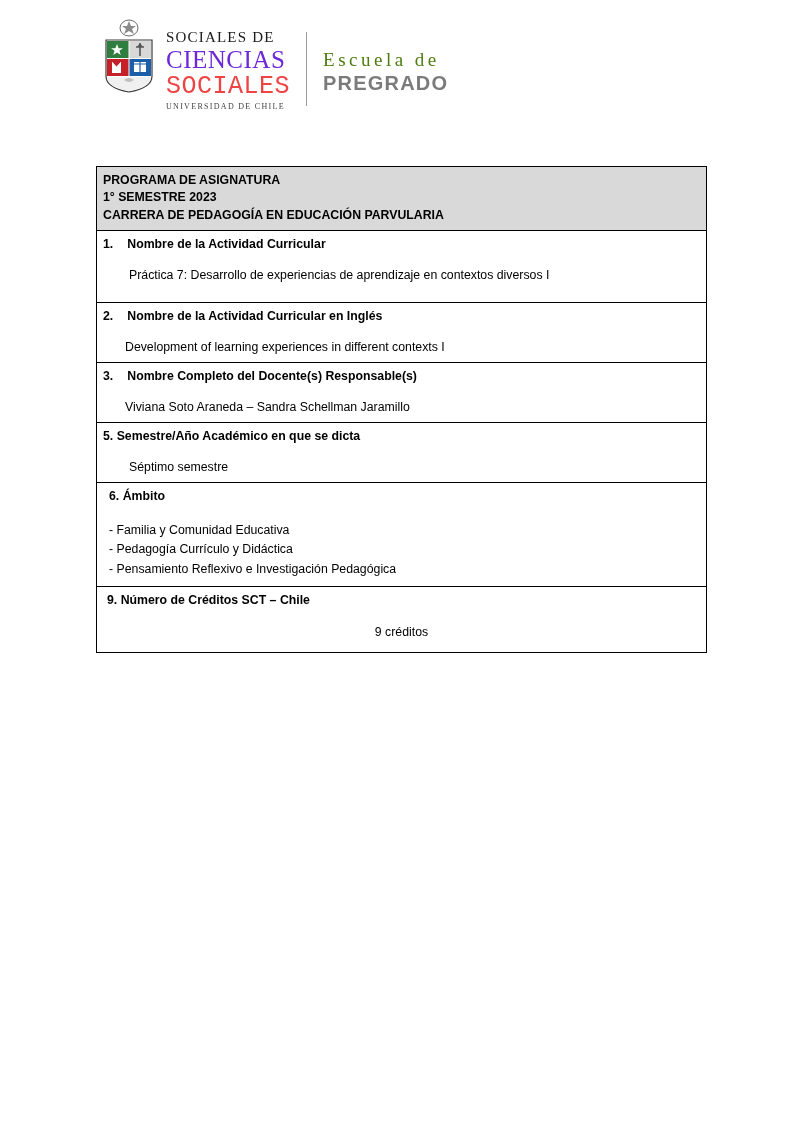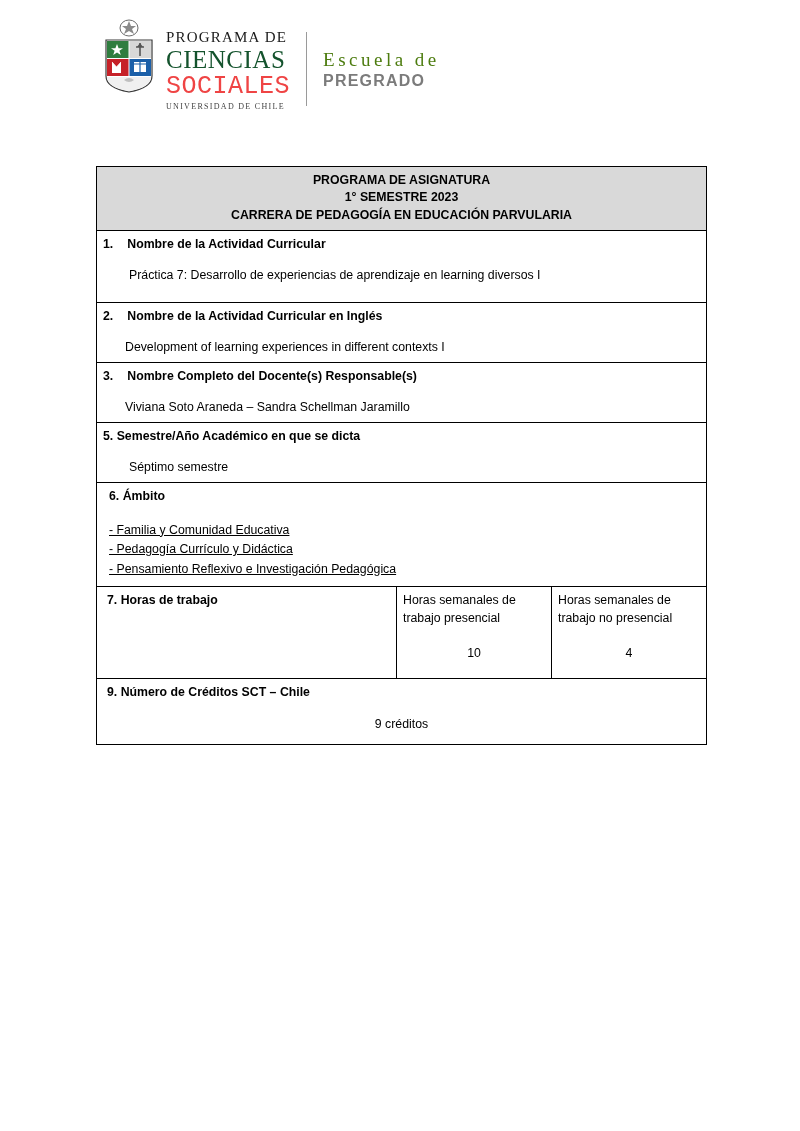--- a/index.html
+++ b/index.html
@@ -49,21 +49,21 @@
     font-family: "Liberation Serif", serif;
     font-size: 15px;
     letter-spacing: 1.2px;
     color: #1a1a1a;
     font-weight: 400;
   }
   .fac-line2 {
     font-family: "Liberation Serif", serif;
     font-size: 25px;
     letter-spacing: 0.5px;
-    color: #14532d;
+    color: #6d28d9;
     margin-top: 2px;
     font-weight: 400;
   }
   .fac-line3 {
     font-family: Liberation Mono, monospace;
     font-size: 25px;
     letter-spacing: 0.5px;
     color: #ef4444;
     margin-top: 2px;
     font-weight: 400;
@@ -87,21 +87,21 @@
     line-height: 1.05;
   }
   .escuela-line1 {
     font-family: Liberation Serif, serif;
     font-size: 19px;
     letter-spacing: 3.5px;
     color: #4d7c0f;
   }
   .escuela-line2 {
     font-family: "Liberation Sans", sans-serif;
-    font-size: 16px;
+    font-size: 20px;
     letter-spacing: 1.2px;
     color: #7b7b7b;
     font-weight: 700;
     margin-top: 3px;
   }
 
   
   .doc-table {
     position: absolute;
     left: 96px;
@@ -112,21 +112,21 @@
   }
   .doc-table td {
     border: 1px solid #000000;
     vertical-align: top;
     padding: 5px 6px 6px 6px;
     font-size: 12.3px;
     line-height: 1.42;
   }
   .title-cell {
     background: #d9d9d9;
-    text-align: center;
+    text-align: left;
     font-weight: bold;
     font-size: 12.3px;
     padding: 7px 4px 8px 4px;
     line-height: 1.45;
   }
   .lbl {
     font-weight: bold;
   }
   .idx {
     font-weight: bold;
@@ -143,21 +143,21 @@
   .body-text-nopad {
     font-weight: normal;
     margin-top: 13px;
     padding-left: 22px;
   }
   .ambito-list {
     font-weight: normal;
     margin-top: 16px;
     padding-left: 6px;
   }
-  .ambito-list div { margin-bottom: 2px; text-decoration: underline; }
+  .ambito-list div { margin-bottom: 2px; }
   .hours-head {
     font-weight: normal;
     line-height: 1.45;
   }
   .hours-val {
     font-weight: normal;
     text-align: center;
     margin-top: 17px;
   }
   .credits-val {
@@ -201,21 +201,21 @@
         <rect x="8" y="24" width="9" height="11" fill="#ffffff"></rect>
         <path d="M8 24 l4.5 5 l4.5 -5" fill="#c62128" stroke="#ffffff" stroke-width="0.8"></path>
         <rect x="30" y="24" width="12" height="10" fill="#ffffff"></rect>
         <path d="M36 24 v10 M30 26 h12" stroke="#1b5fa8" stroke-width="1.2"></path>
         <path d="M20 42 q5 -4 10 0 q-5 4 -10 0 z" fill="#bfbfbf"></path>
       </svg>
     </div>
   </div>
 
   <div class="fac-block">
-    <div class="fac-line1">PROGRAMA DE</div>
+    <div class="fac-line1">SOCIALES DE</div>
     <div class="fac-line2">CIENCIAS</div>
     <div class="fac-line3">SOCIALES</div>
     <div class="fac-line4">UNIVERSIDAD DE CHILE</div>
   </div>
 
   <div class="vdivider"></div>
 
   <div class="escuela-block">
     <div class="escuela-line1">Escuela de</div>
     <div class="escuela-line2">PREGRADO</div>
@@ -237,21 +237,21 @@
       <div>CARRERA DE PEDAGOGÍA EN EDUCACIÓN PARVULARIA</div>
     </td>
   </tr>
 
   <tr>
     <td colspan="3" style="height:60px;">
       <div class="row-label-num">
         <span class="idx">1.</span>
         <span class="lbl">Nombre de la Actividad Curricular</span>
       </div>
-      <div class="body-text">Práctica 7: Desarrollo de experiencias de aprendizaje en learning diversos I</div>
+      <div class="body-text">Práctica 7: Desarrollo de experiencias de aprendizaje en contextos diversos I</div>
     </td>
   </tr>
 
   <tr>
     <td colspan="3" style="height:38px;">
       <div class="row-label-num">
         <span class="idx">2.</span>
         <span class="lbl">Nombre de la Actividad Curricular en Inglés</span>
       </div>
       <div class="body-text-nopad">Development of learning experiences in different contexts I</div>
@@ -280,33 +280,20 @@
     <td colspan="3" style="height:92px;">
       <div class="lbl" style="padding-left:6px;">6. Ámbito</div>
       <div class="ambito-list">
         <div>- Familia y Comunidad Educativa</div>
         <div>- Pedagogía Currículo y Didáctica</div>
         <div>- Pensamiento Reflexivo e Investigación Pedagógica</div>
       </div>
     </td>
   </tr>
 
-  <tr>
-    <td style="height:80px;">
-      <div class="lbl" style="padding-left:4px;">7. Horas de trabajo</div>
-    </td>
-    <td>
-      <div class="hours-head">Horas semanales de trabajo presencial</div>
-      <div class="hours-val">10</div>
-    </td>
-    <td>
-      <div class="hours-head">Horas semanales de trabajo no presencial</div>
-      <div class="hours-val">4</div>
-    </td>
-  </tr>
 
 
   <tr>
     <td colspan="3" style="height:54px;">
       <div class="lbl" style="padding-left:4px;">9. Número de Créditos SCT – Chile</div>
       <div class="creditos-num">9 créditos</div>
     </td>
   </tr>
 
 </tbody>

